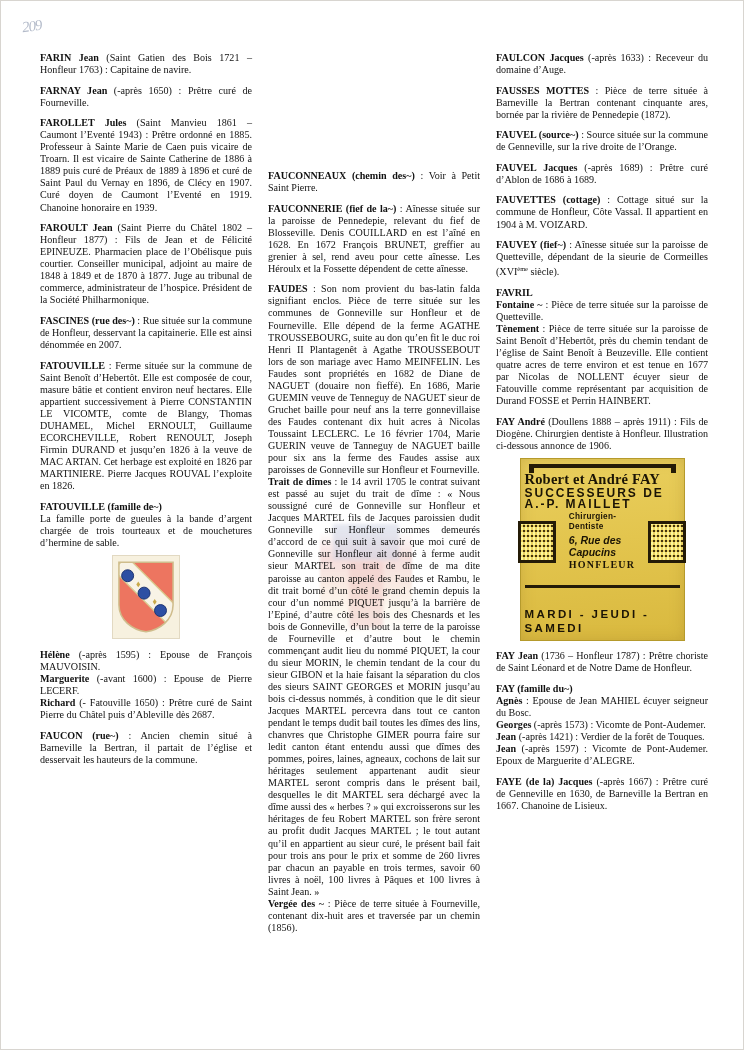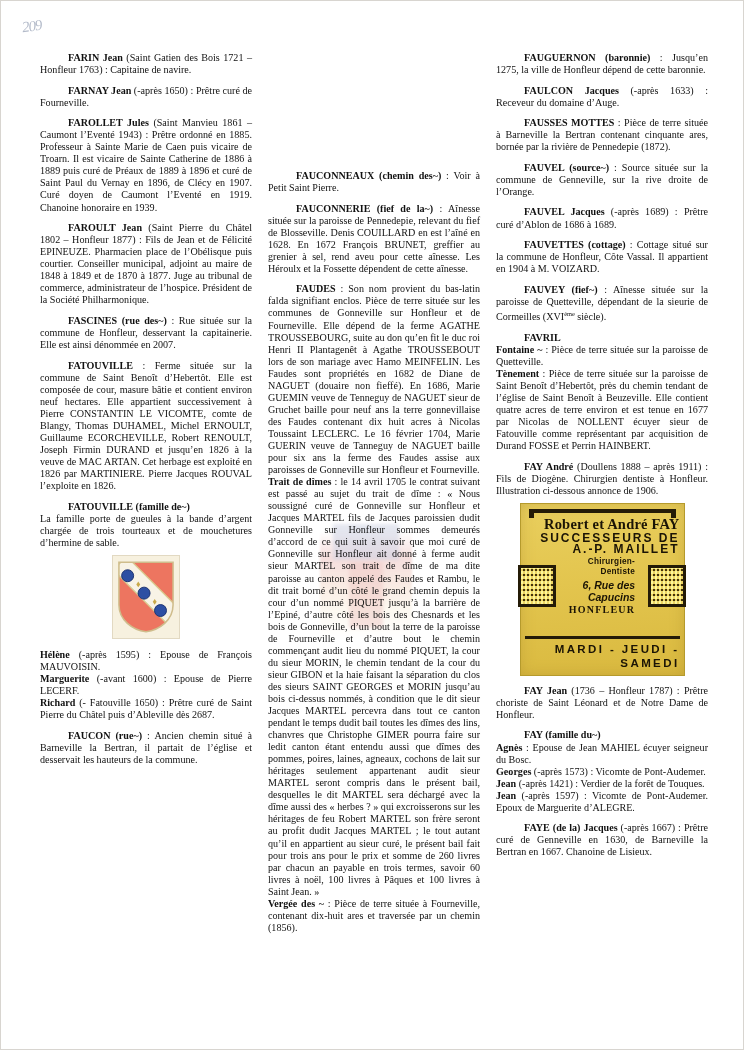--- a/index.html
+++ b/index.html
@@ -43,21 +43,21 @@
     width:212px;
     font-size:10.1px;
     line-height:12.05px;
     text-align:justify;
     color:#111111;
     position:relative;
   }
   .entry{margin-bottom:8.5px;}
   .entry p{margin:0;text-align:justify;text-justify:inter-word;}
   b{font-weight:bold;}
-  .hd{font-weight:bold;margin-left:28px;}
+  .hd{font-weight:bold;}
   .sub{font-weight:bold;}
   .sup{font-size:6.4px;vertical-align:super;}
   
   .blason-wrap{
     display:flex;justify-content:center;
     margin:6px 0 10px 0;
   }
   .blason{
     width:68px;height:84px;
     background:#f7f1df;
@@ -101,21 +101,21 @@
   .ad-wrap{
     margin:6px 0 9px 0;
     display:flex;justify-content:center;
   }
   .ad-card{
     width:165px;
     background:linear-gradient(175deg,#e9cf5e 0%,#e3c54e 45%,#d9b93f 100%);
     border:1px solid #b59a2c;
     padding:5px 4px 5px 4px;
     box-sizing:border-box;
-    text-align:right;
+    text-align:left;
     color:#1b1405;
     position:relative;
     box-shadow:inset 0 0 14px rgba(160,130,40,.35);
   }
   .ad-rule{
     height:4px;
     margin:0 4px 3px 4px;
     background:#241b07;
     position:relative;
   }
@@ -166,23 +166,23 @@
     line-height:12px;
   }
   .ad-city{
     font-family:Liberation Serif, serif;
     font-size:10px;font-weight:bold;letter-spacing:1.2px;
     line-height:12px;margin-top:1px;
   }
   .ad-days{
     font-family:"Liberation Sans", sans-serif;
     font-size:11.5px;font-weight:bold;letter-spacing:2.4px;
-    line-height:14px;margin-top:20px;
+    line-height:14px;margin-top:14px;
     border-top:3px solid #241b07;
-    padding-top:3px;
+    padding-top:19px;
   }
 </style>
 </head>
 <body>
 
 <div class="page">
   <div class="scan-frame"></div>
 
   <div class="page-number">209</div>
 
@@ -275,23 +275,20 @@
       <div class="entry">
         <p><b class="hd">FAUDES</b><span> : Son nom provient du bas-latin falda signifiant enclos. Pièce de terre située sur les communes de Gonneville sur Honfleur et de Fourneville. Elle dépend de la ferme AGATHE TROUSSEBOURG, suite au don qu’en fit le duc roi Henri II Plantagenêt à Agathe TROUSSEBOUT lors de son mariage avec Hamo MEINFELIN. Les Faudes sont propriétés en 1682 de Diane de NAGUET (douaire non fieffé). En 1686, Marie GUEMIN veuve de Tenneguy de NAGUET sieur de Gruchet baille pour neuf ans la terre gonnevillaise des Faudes contenant dix huit acres à Nicolas Toussaint LECLERC. Le 16 février 1704, Marie GUERIN veuve de Tanneguy de NAGUET baille pour six ans la ferme des Faudes assise aux paroisses de Gonneville sur Honfleur et Fourneville.</span></p>
         <p><b class="sub">Trait de dîmes</b><span> : le 14 avril 1705 le contrat suivant est passé au sujet du trait de dîme : « Nous soussigné curé de Gonneville sur Honfleur et Jacques MARTEL fils de Jacques paroissien dudit Gonneville sur Honfleur sommes demeurés d’accord de ce qui suit à savoir que moi curé de Gonneville sur Honfleur ait donné à ferme audit sieur MARTEL son trait de dîme de ma dite paroisse au canton appelé des Faudes et Rambu, le dit trait borné d’un côté le grand chemin depuis la cour d’un nommé PIQUET jusqu’à la barrière de l’Epiné, d’autre côté les bois des Chesnards et les bois de Gonneville, d’un bout la terre de la paroisse de Fourneville et d’autre bout le chemin commençant audit lieu du nommé PIQUET, la cour du sieur MORIN, le chemin tendant de la cour du sieur GIBON et la haie faisant la séparation du clos des sieurs SAINT GEORGES et MORIN jusqu’au bois ci-dessus nommés, à condition que le dit sieur Jacques MARTEL percevra dans tout ce canton pendant le temps dudit bail toutes les dîmes des lins, chanvres que Christophe GIMER pourra faire sur ledit canton étant entendu aussi que dîmes des pommes, poires, laines, agneaux, cochons de lait sur héritages seulement appartenant audit sieur MARTEL seront compris dans le présent bail, desquelles le dit MARTEL sera déchargé avec la dîme aussi des « herbes ? » qui excroisserons sur les héritages de feu Robert MARTEL son frère seront au profit dudit Jacques MARTEL ; le tout autant qu’il en appartient au sieur curé, le présent bail fait pour trois ans pour le prix et somme de 260 livres par chacun an payable en trois termes, savoir 60 livres à noël, 100 livres à Pâques et 100 livres à Saint Jean. »</span></p>
         <p><b class="sub">Vergée des ~</b><span> : Pièce de terre située à Fourneville, contenant dix-huit ares et traversée par un chemin (1856).</span></p>
       </div>
 
     </div>
 
     <div class="col">
 
-      <div class="entry">
-        <p><b class="hd">FAUGUERNON (baronnie)</b><span> : Jusqu’en 1275, la ville de Honfleur dépend de cette baronnie.</span></p>
-      </div>
 
       <div class="entry">
         <p><b class="hd">FAULCON Jacques</b><span> (-après 1633) : Receveur du domaine d’Auge.</span></p>
       </div>
 
       <div class="entry">
         <p><b class="hd">FAUSSES MOTTES</b><span> : Pièce de terre située à Barneville la Bertran contenant cinquante ares, bornée par la rivière de Pennedepie (1872).</span></p>
       </div>
 
       <div class="entry">

